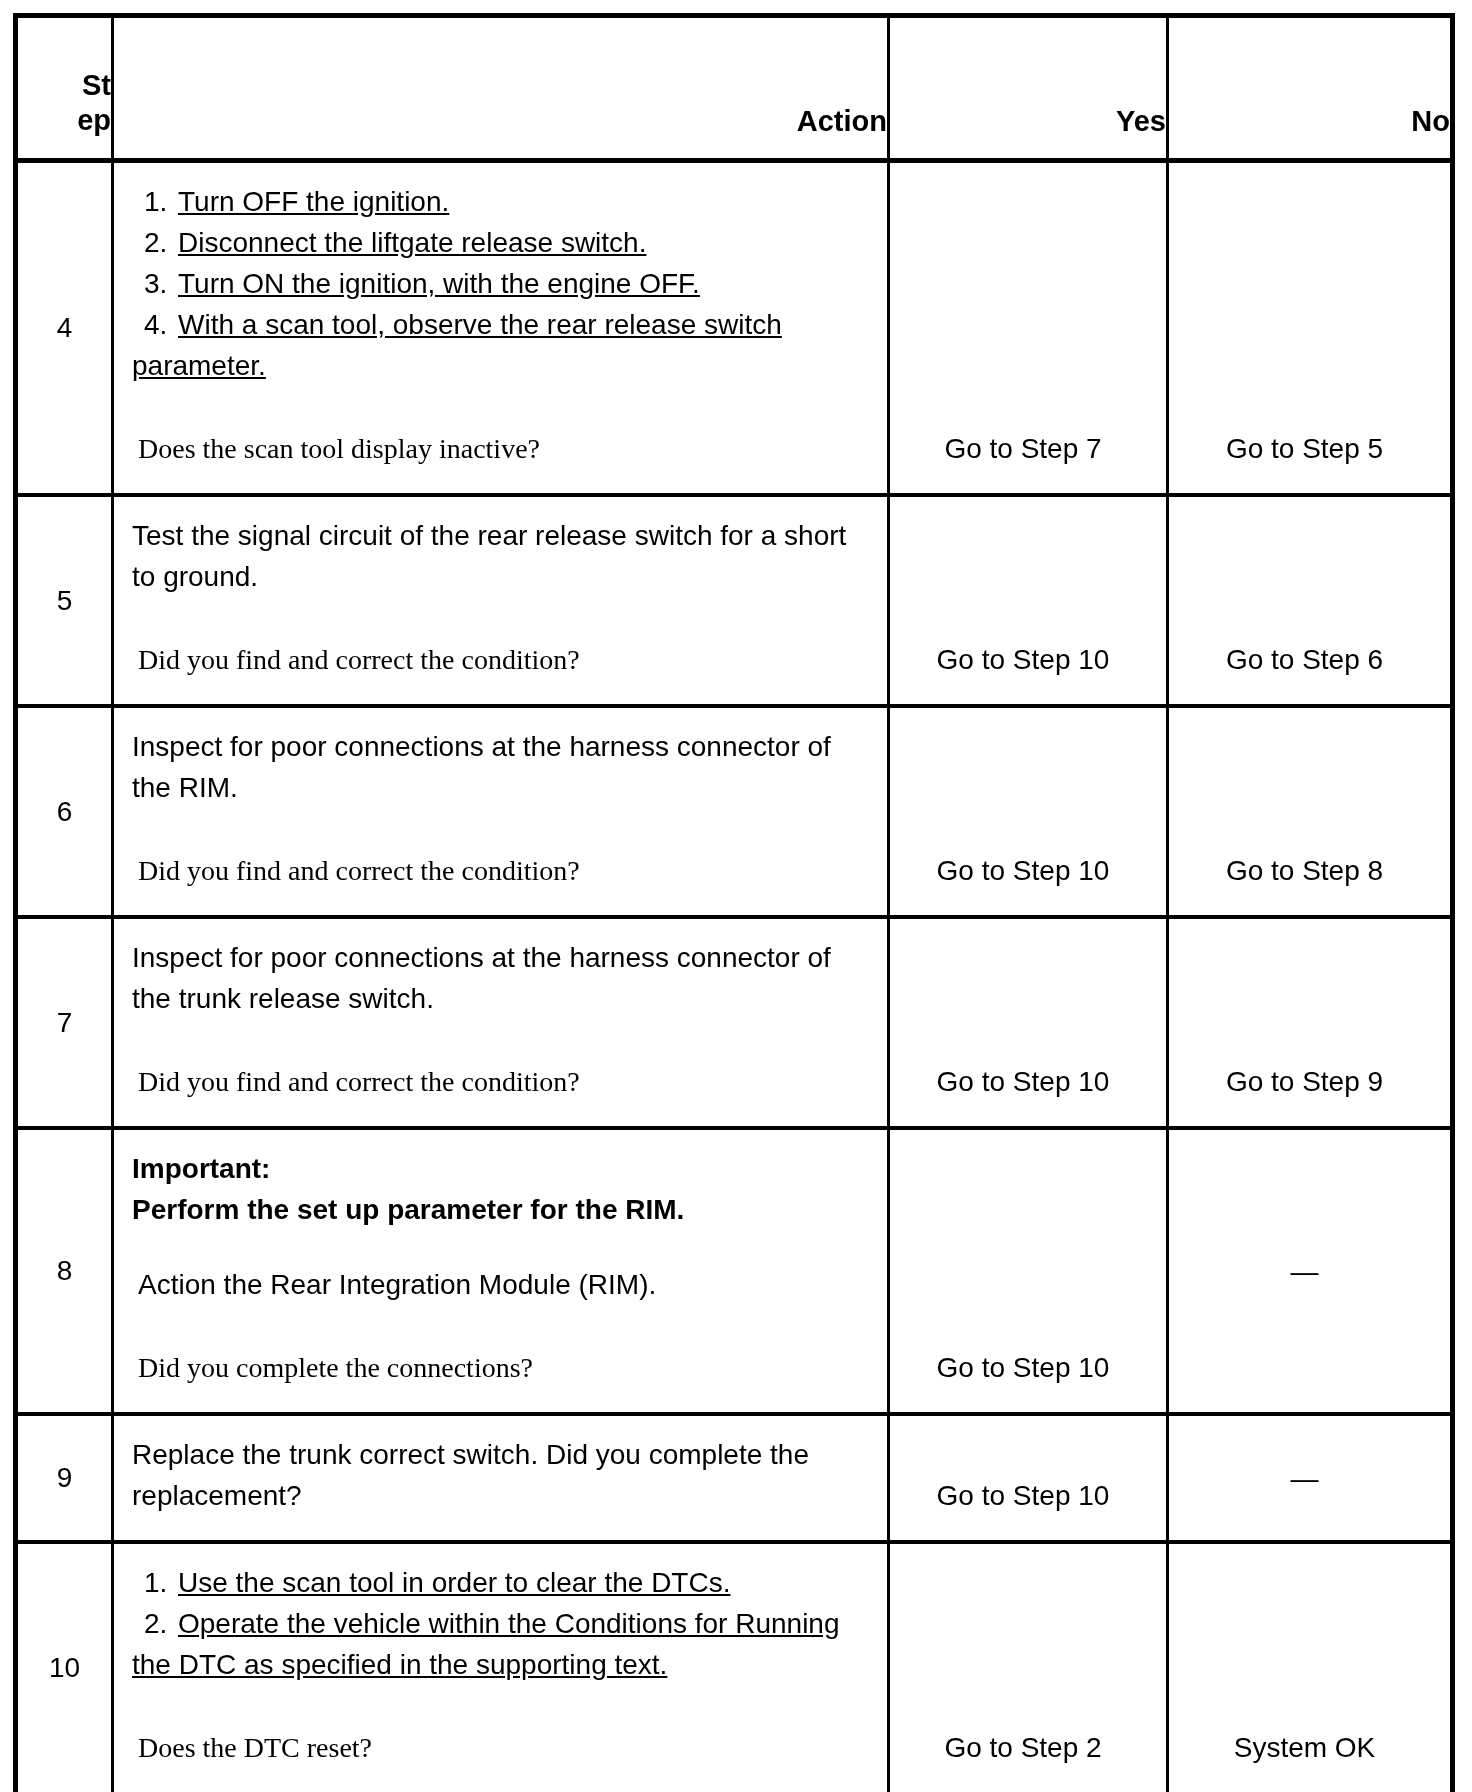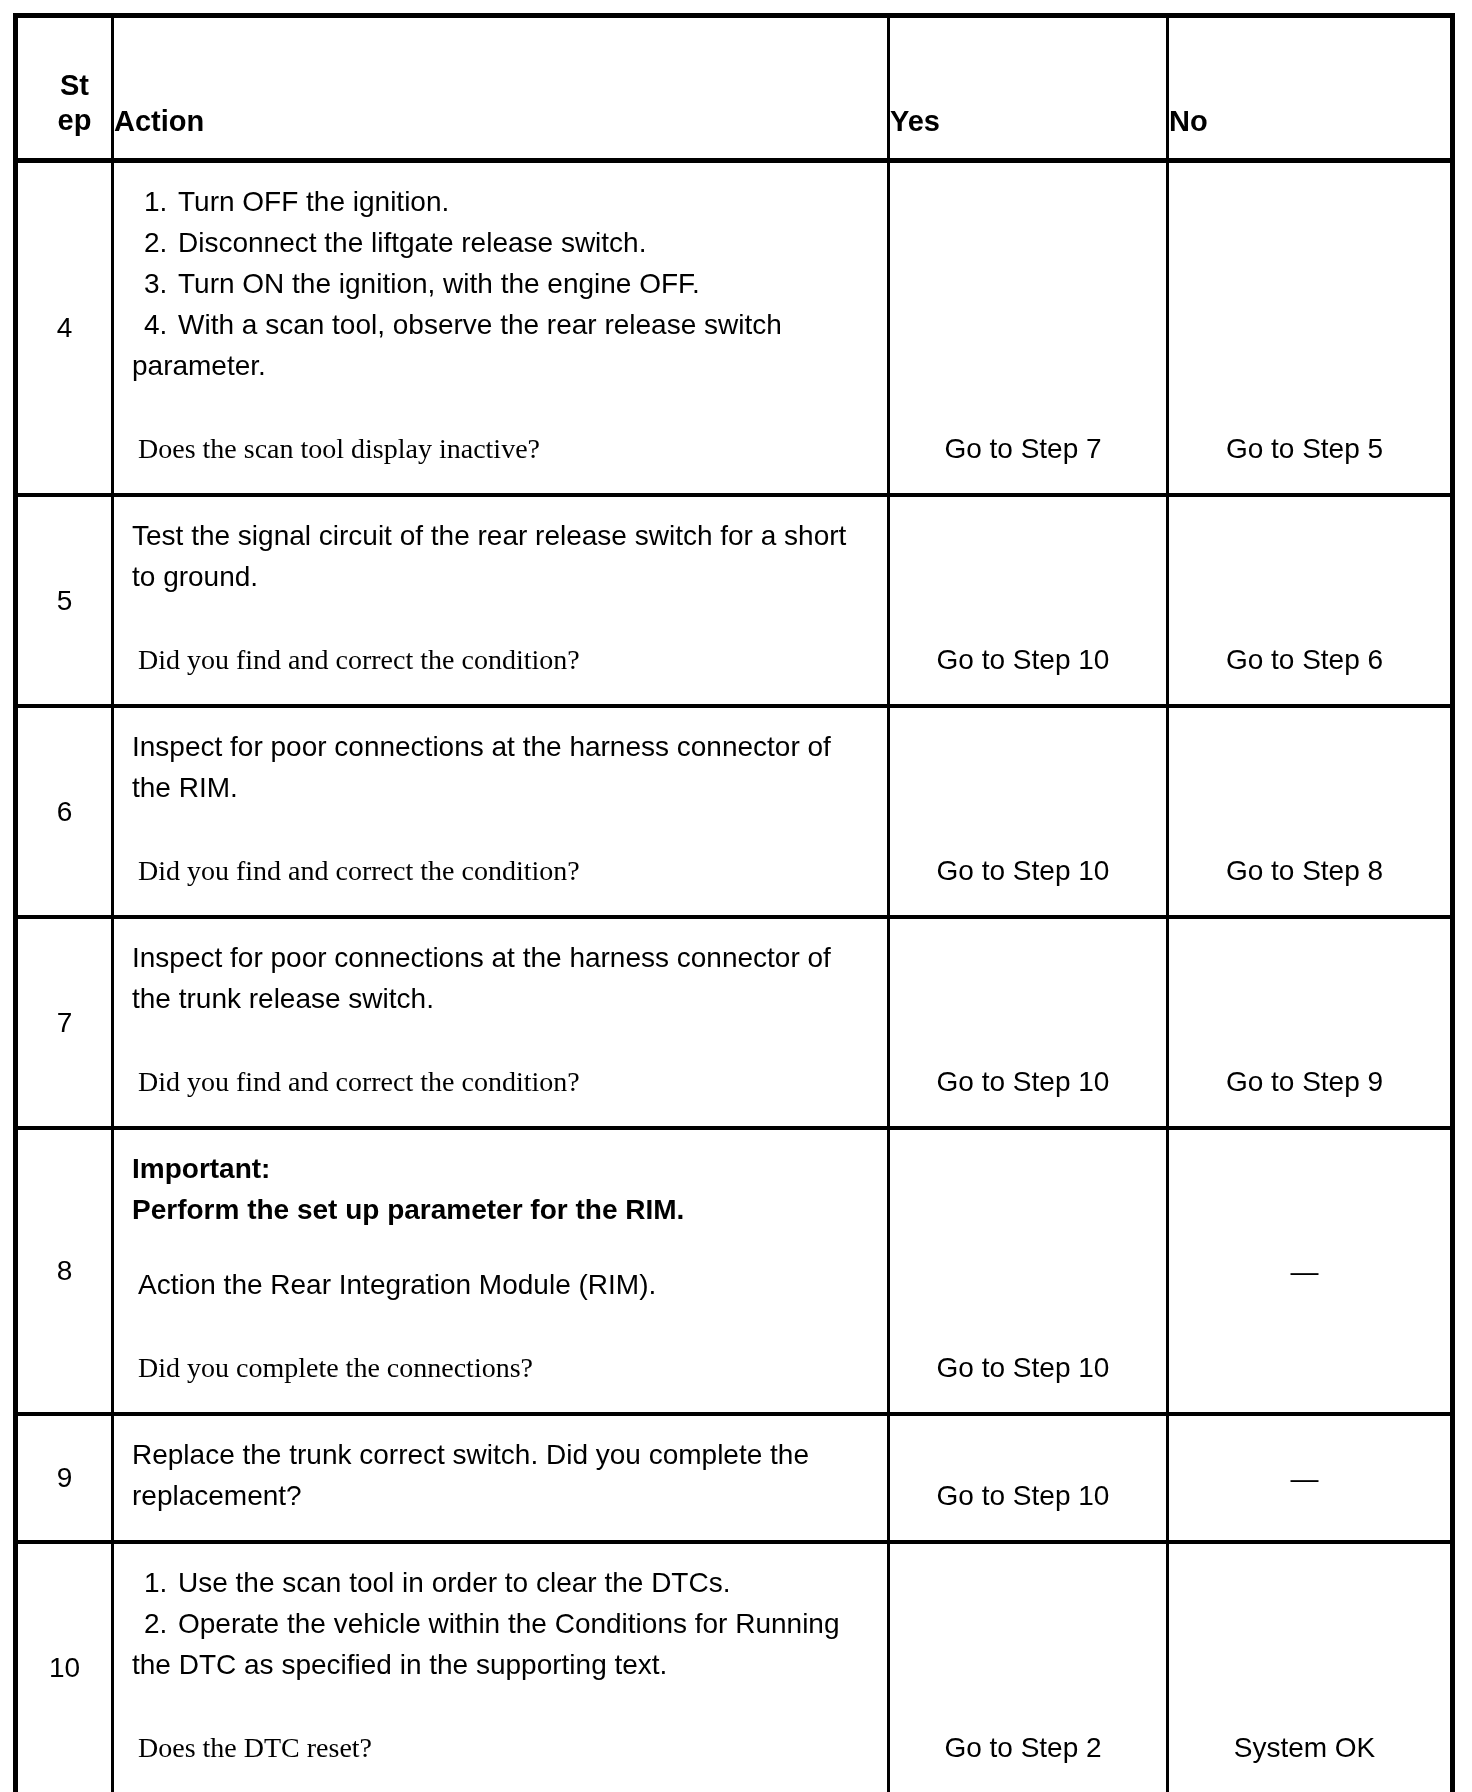--- a/index.html
+++ b/index.html
@@ -39,42 +39,42 @@
     border-bottom:4px solid var(--ink);
     background:var(--paper);
     box-sizing:border-box;
   }
   tr.hdr{height:145px;}
   th{
     font-size:29px;
     font-weight:bold;
     vertical-align:bottom;
     padding:0 0 20px 0;
-    text-align:left;
+    text-align:right;
     border-bottom-width:5px;
   }
   th.step-h{
-    text-align:center;
+    text-align:right;
     padding-left:20px;
     line-height:35px;
   }
   td.step{
     text-align:center;
     vertical-align:middle;
     font-size:28px;
   }
   td.action{
     vertical-align:top;
     padding:18px 20px 24px 18px;
     font-size:28px;
     line-height:41px;
     text-align:left;
   }
   td.action p{margin:0;}
-  p.li{text-indent:12px;}
+  p.li{text-indent:12px;text-decoration:underline;}
   p.li .num{
     display:inline-block;
     width:34px;
     text-indent:0;
   }
   p.bold-line{font-weight:bold;}
   p.para-gap{margin-top:34px !important; padding-left:6px;}
   p.question{margin-top:42px !important; padding-left:6px;font-family:Liberation Serif, serif;}
   td.yes, td.no{
     text-align:center;

